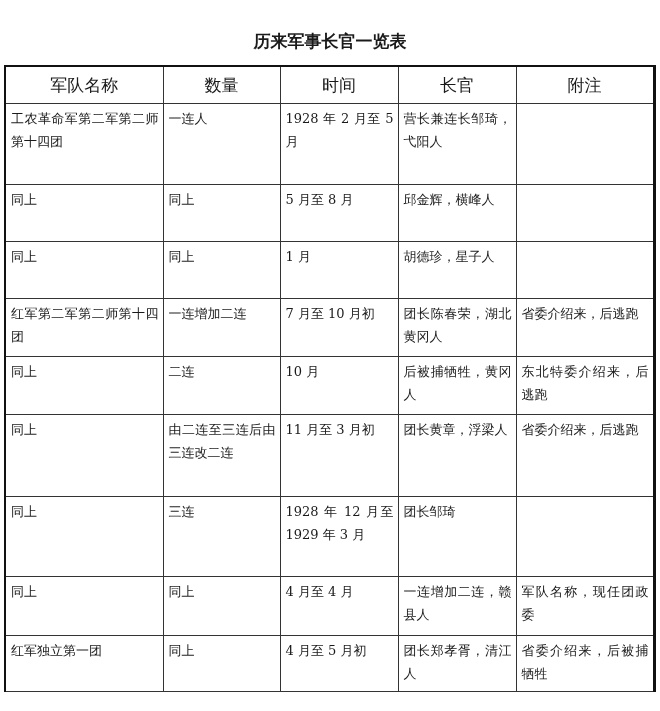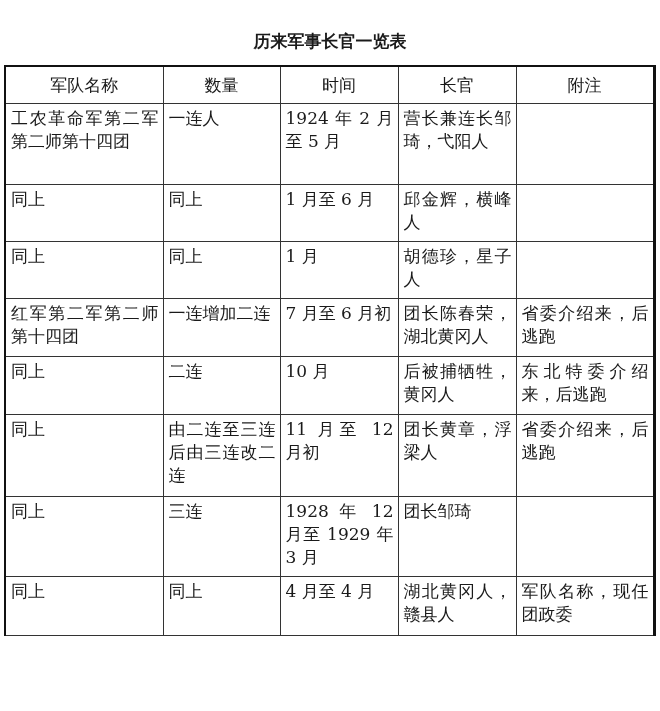--- a/index.html
+++ b/index.html
@@ -20,21 +20,21 @@
     border-collapse: collapse;
     border-top: 2px solid #111;
     border-left: 2px solid #111;
     border-right: 3px solid #111;
     border-bottom: 1px solid #111;
     table-layout: fixed;
   }
   table.grid th, table.grid td {
     border: 1px solid #333;
     vertical-align: top;
-    font-size: 17px;
+    font-size: 13px;
     line-height: 23px;
     padding: 3px 4px 3px 5px;
     font-weight: normal;
     word-break: break-all;
   }
   table.grid th {
     text-align: center; vertical-align: middle;
     height: 32px; padding: 2px 16px;
     font-size: 17px;
   }
@@ -59,67 +59,74 @@
       <th>数量</th>
       <th>时间</th>
       <th>长官</th>
       <th>附注</th>
     </tr>
   </thead>
   <tbody>
     <tr style="height:81px">
       <td class="j">工农革命军第二军第二师第十四团</td>
       <td class="j">一连人</td>
-      <td class="j">1924 年 2 月至 5 月</td>
+      <td class="j">1928 年 2 月至 5 月</td>
       <td class="j">营长兼连长邹琦，弋阳人</td>
       <td class="j"></td>
     </tr>
     <tr style="height:57px">
       <td class="j">同上</td>
       <td class="j">同上</td>
-      <td class="j">1 月至 6 月</td>
+      <td class="j">5 月至 8 月</td>
       <td class="j">邱金辉，横峰人</td>
       <td class="j"></td>
     </tr>
     <tr style="height:57px">
       <td class="j">同上</td>
       <td class="j">同上</td>
       <td class="j">1 月</td>
       <td class="j">胡德珍，星子人</td>
       <td class="j"></td>
     </tr>
     <tr style="height:58px">
       <td class="j">红军第二军第二师第十四团</td>
       <td class="j">一连增加二连</td>
-      <td class="j">7 月至 6 月初</td>
+      <td class="j">7 月至 10 月初</td>
       <td class="j">团长陈春荣，湖北黄冈人</td>
       <td class="j">省委介绍来，后逃跑</td>
     </tr>
     <tr style="height:58px">
       <td class="j">同上</td>
       <td class="j">二连</td>
       <td class="j">10 月</td>
       <td class="j">后被捕牺牲，黄冈人</td>
       <td class="j">东北特委介绍来，后逃跑</td>
     </tr>
     <tr style="height:82px">
       <td class="j">同上</td>
       <td class="j">由二连至三连后由三连改二连</td>
-      <td class="j">11 月至 12 月初</td>
+      <td class="j">11 月至 3 月初</td>
       <td class="j">团长黄章，浮梁人</td>
       <td class="j">省委介绍来，后逃跑</td>
     </tr>
     <tr style="height:80px">
       <td class="j">同上</td>
       <td class="j">三连</td>
       <td class="j">1928 年 12 月至 1929 年 3 月</td>
       <td class="j">团长邹琦</td>
       <td class="j"></td>
     </tr>
     <tr style="height:59px">
       <td class="j">同上</td>
       <td class="j">同上</td>
       <td class="j">4 月至 4 月</td>
-      <td class="j">湖北黄冈人，赣县人</td>
+      <td class="j">一连增加二连，赣县人</td>
       <td class="j">军队名称，现任团政委</td>
+    </tr>
+    <tr style="height:56px">
+      <td class="j">红军独立第一团</td>
+      <td class="j">同上</td>
+      <td class="j">4 月至 5 月初</td>
+      <td class="j">团长郑孝胥，清江人</td>
+      <td class="j">省委介绍来，后被捕牺牲</td>
     </tr>
   </tbody>
 </table>
 
 </body></html>

